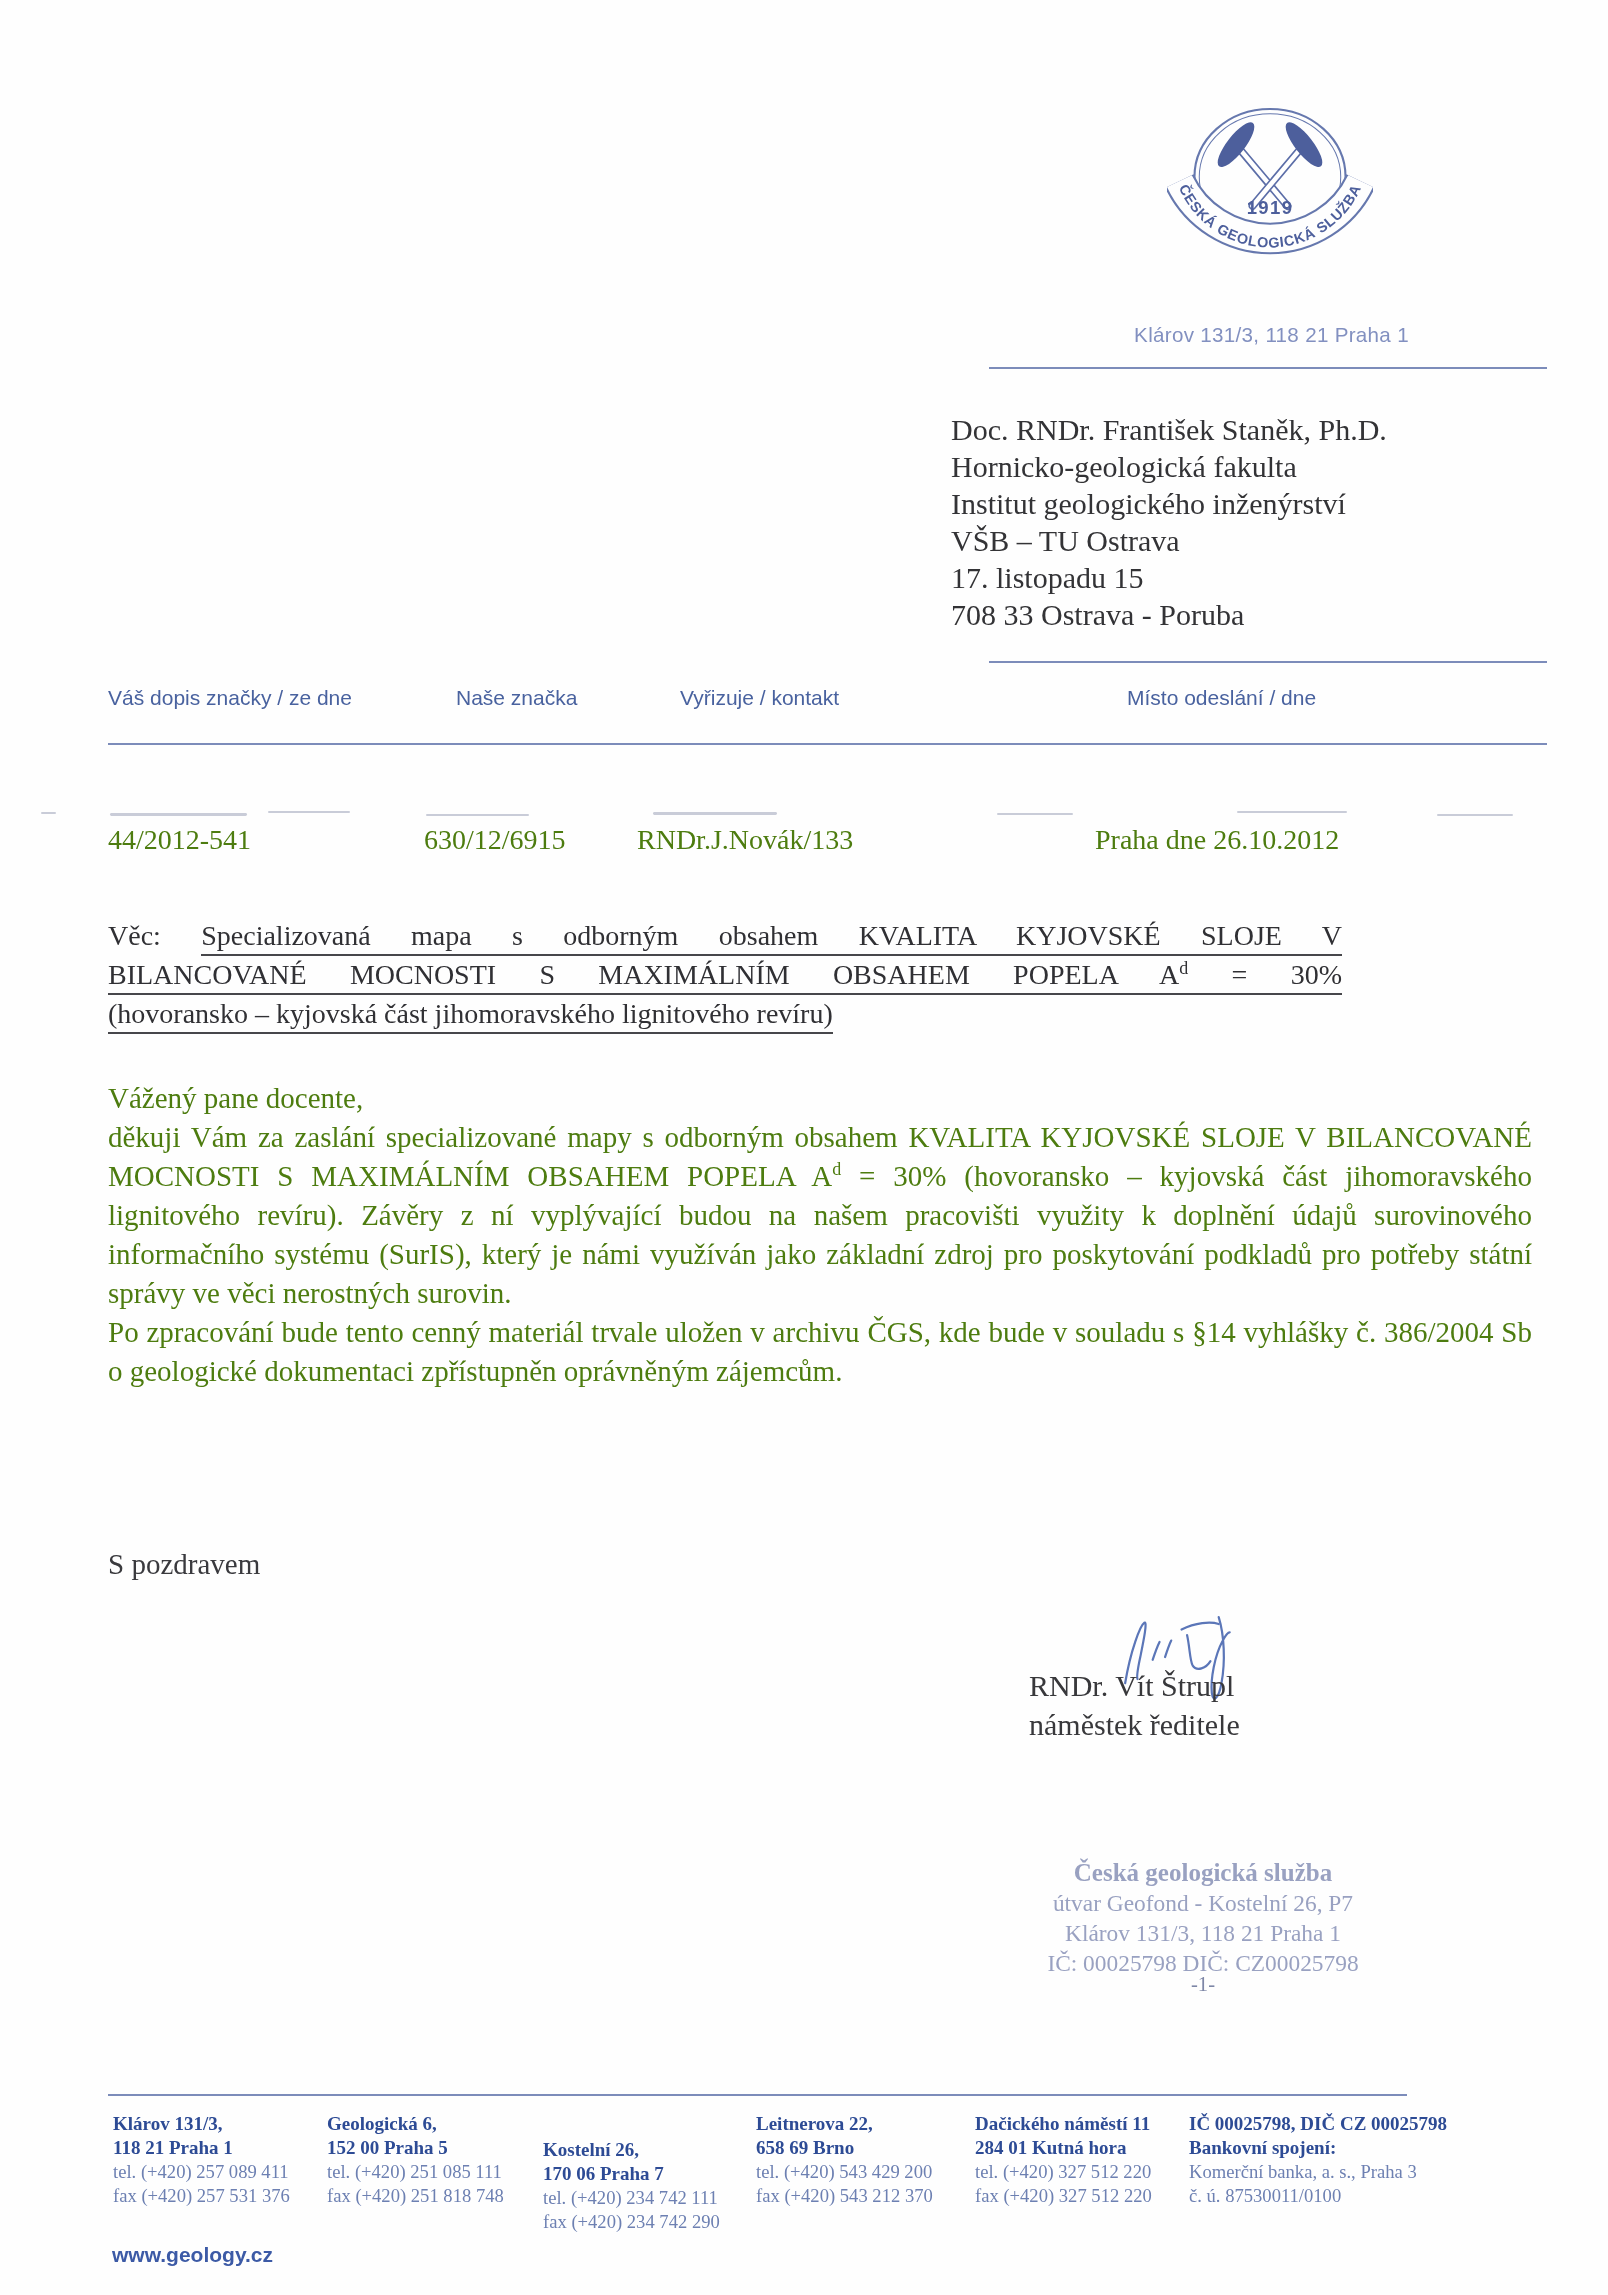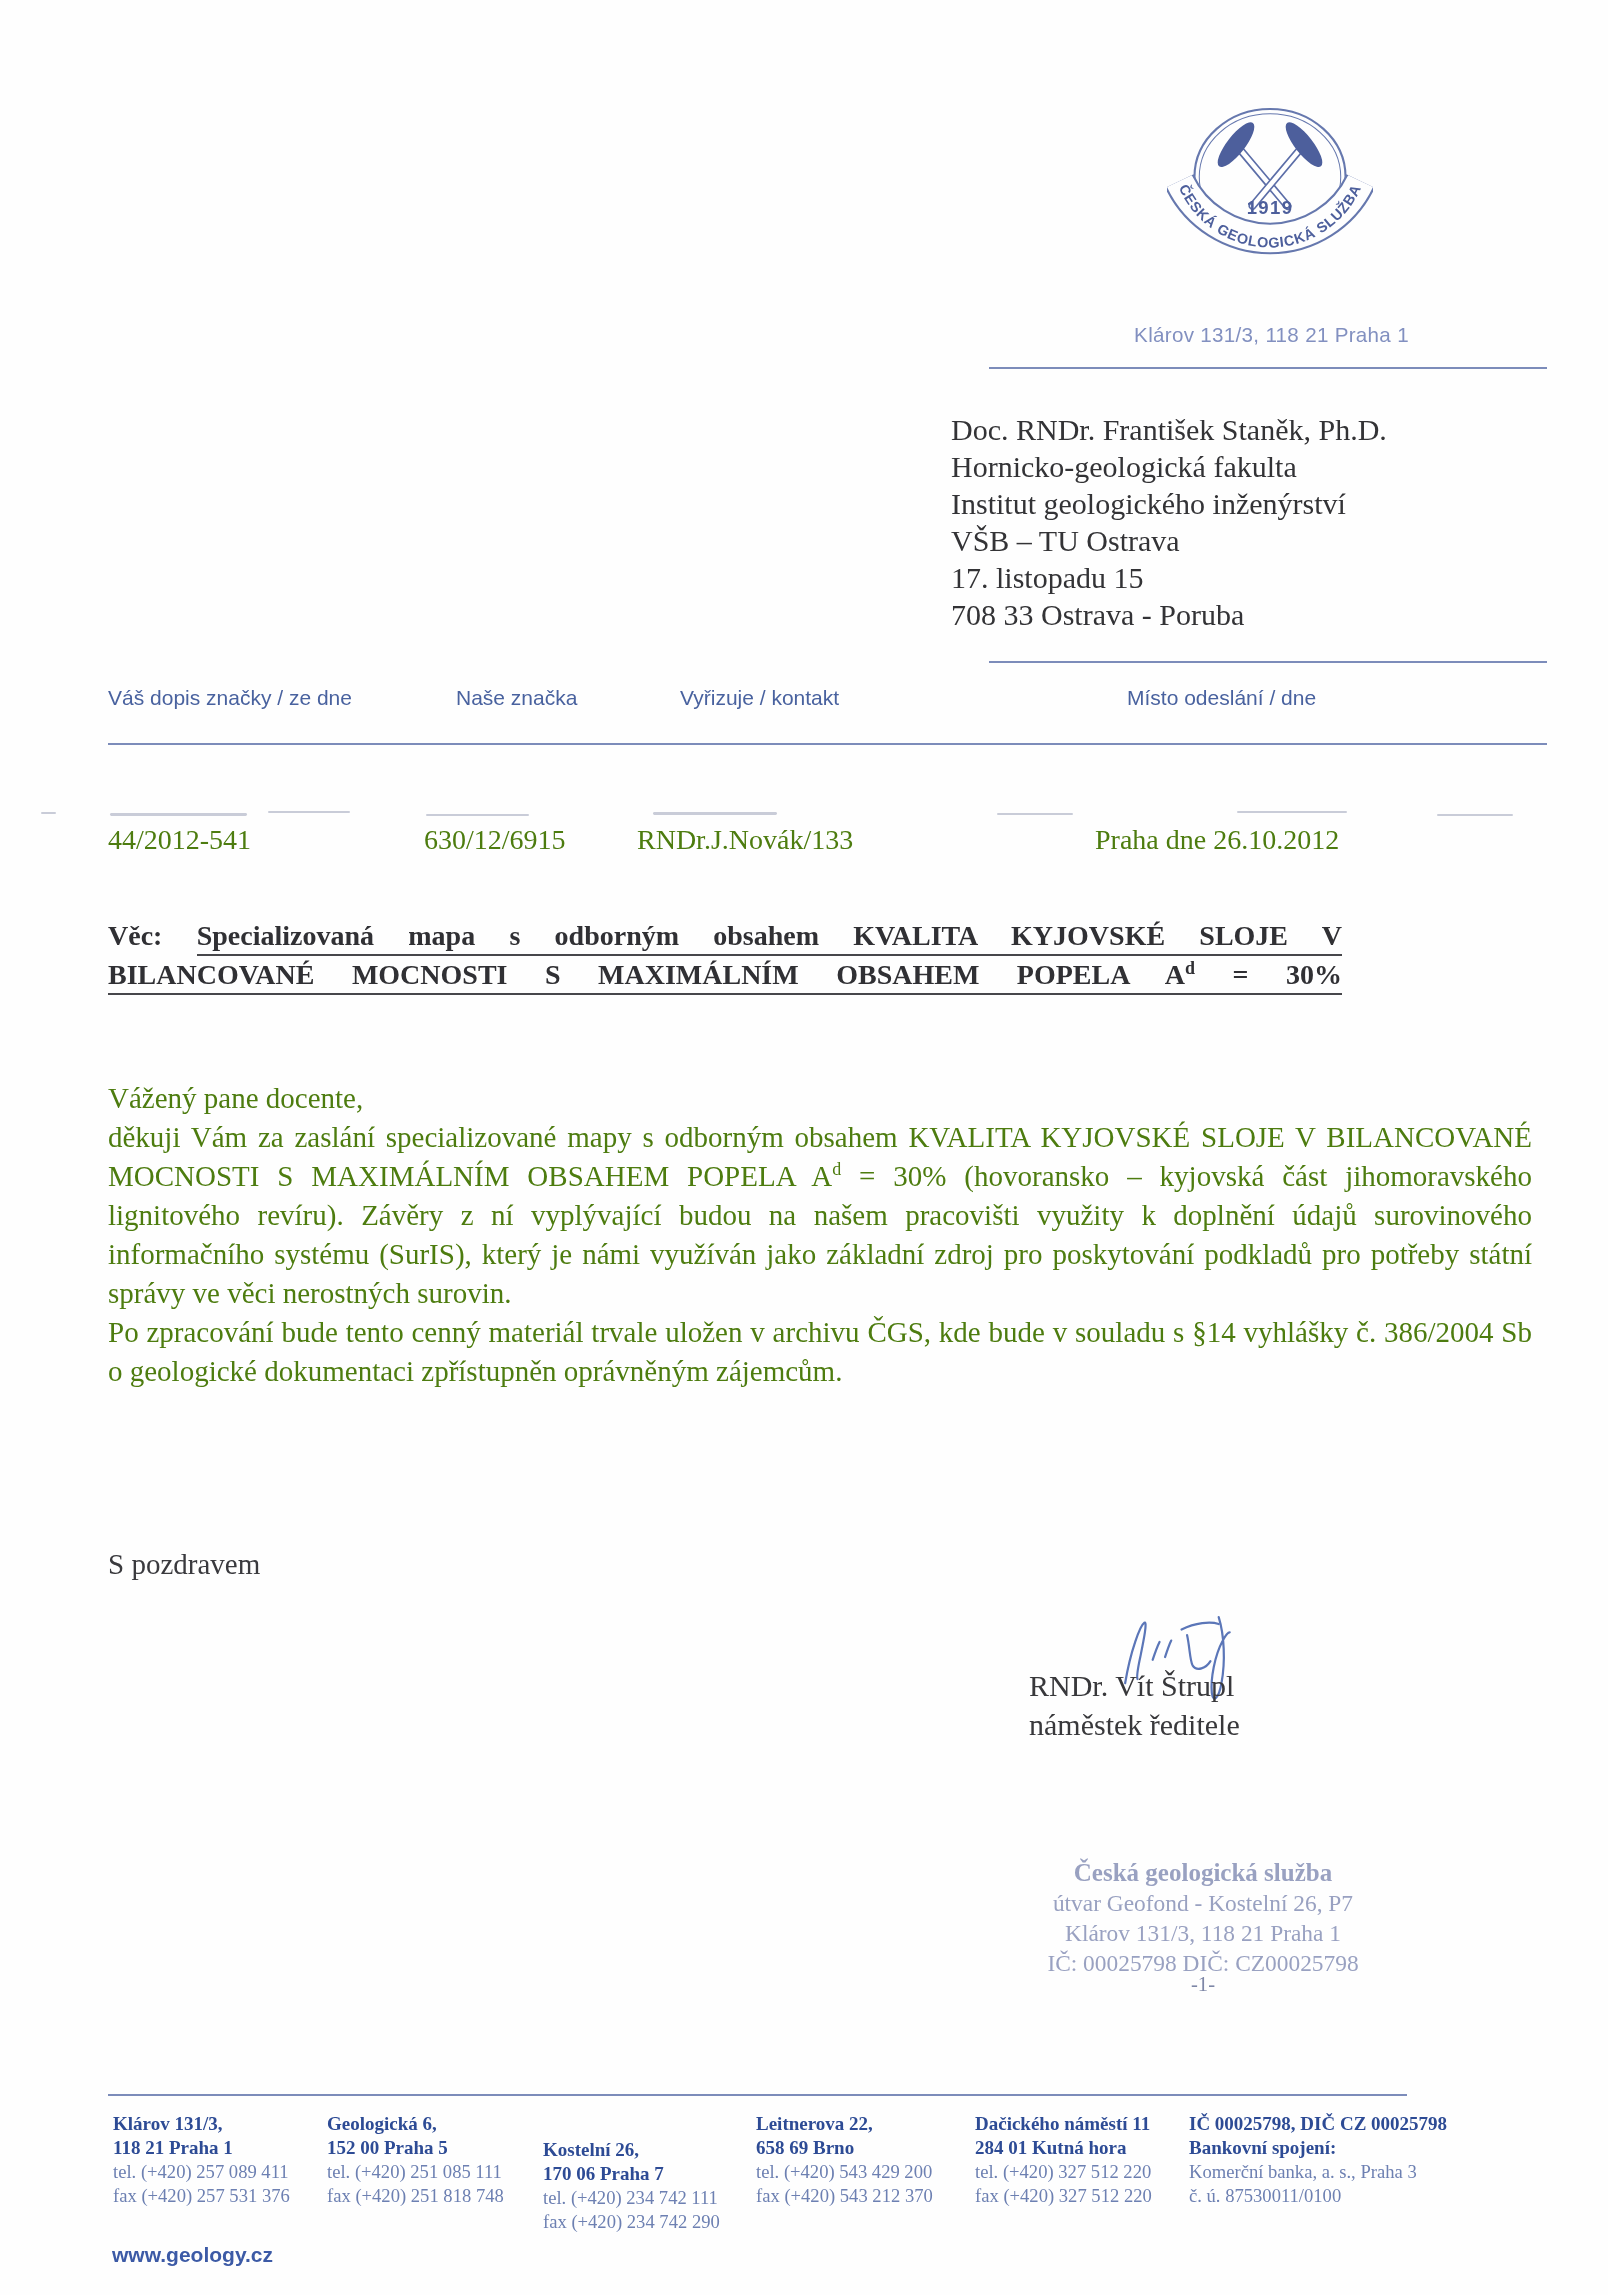--- a/index.html
+++ b/index.html
@@ -25,21 +25,21 @@
     position:absolute;top:686px;font-family:"Liberation Sans", sans-serif;
     font-size:21px;color:#49629f;font-weight:400;white-space:nowrap;
   }
   .rh1{left:108px;} .rh2{left:456px;} .rh3{left:680px;} .rh4{left:1127px;}
   
   .ref-value{position:absolute;top:824px;font-size:28px;color:#4d7c0f;white-space:nowrap;}
   .rv1{left:108px;} .rv2{left:424px;} .rv3{left:637px;} .rv4{left:1095px;}
   
   .art{position:absolute;background:#c9ccd8;height:2.7px;border-radius:1.4px;}
   
-  .subject{position:absolute;left:108px;top:916px;width:1234px;font-size:28px;font-weight:700;color:#303034;line-height:39px;}
+  .subject{position:absolute;left:108px;top:916px;width:1234px;font-size:28px;font-weight:400;color:#303034;line-height:39px;}
   .subject .jline{text-align:justify;text-align-last:justify;}
   .subject .ul{border-bottom:2.7px solid #47474b;padding-bottom:3.4px;}
   sup{font-size:18px;line-height:0;}
   
   .body-text{position:absolute;left:108px;top:1079px;width:1424px;font-size:29px;line-height:39px;color:#4d7c0f;}
   .body-text p{margin:0;text-align:justify;}
   .closing{position:absolute;left:108px;top:1548px;font-size:29px;color:#3a3a3e;}
   
   .sig-block{position:absolute;left:1029px;top:1666px;font-size:30px;line-height:39px;color:#38383b;}
   
@@ -120,20 +120,21 @@
   <div class="art" style="left:1437px;top:814px;width:76px;height:2.1px;"></div>
 
   <span class="ref-value rv1">44/2012-541</span>
   <span class="ref-value rv2">630/12/6915</span>
   <span class="ref-value rv3">RNDr.J.Novák/133</span>
   <span class="ref-value rv4">Praha dne 26.10.2012</span>
 
   <div class="subject">
     <div class="jline"><span>Věc:</span> <span class="ul">Specializovaná mapa s odborným obsahem KVALITA KYJOVSKÉ SLOJE V</span></div>
     <div class="jline"><span class="ul"><span>BILANCOVANÉ MOCNOSTI S MAXIMÁLNÍM OBSAHEM POPELA A</span><sup>d</sup><span> = 30%</span></span></div>
+    <div><span class="ul">(hovoransko – kyjovská část jihomoravského lignitového revíru)</span></div>
   </div>
 
   <div class="body-text">
     <div>Vážený pane docente,</div>
     <p><span>děkuji Vám za zaslání specializované mapy s odborným obsahem KVALITA KYJOVSKÉ SLOJE V BILANCOVANÉ MOCNOSTI S MAXIMÁLNÍM OBSAHEM POPELA A</span><sup>d</sup><span> = 30% (hovoransko – kyjovská část jihomoravského lignitového revíru). Závěry z ní vyplývající budou na našem pracovišti využity k doplnění údajů surovinového informačního systému (SurIS), který je námi využíván jako základní zdroj pro poskytování podkladů pro potřeby státní správy ve věci nerostných surovin.</span></p>
     <p>Po zpracování bude tento cenný materiál trvale uložen v archivu ČGS, kde bude v souladu s §14 vyhlášky č. 386/2004 Sb o geologické dokumentaci zpřístupněn oprávněným zájemcům.</p>
   </div>
 
   <div class="closing">S pozdravem</div>
 

